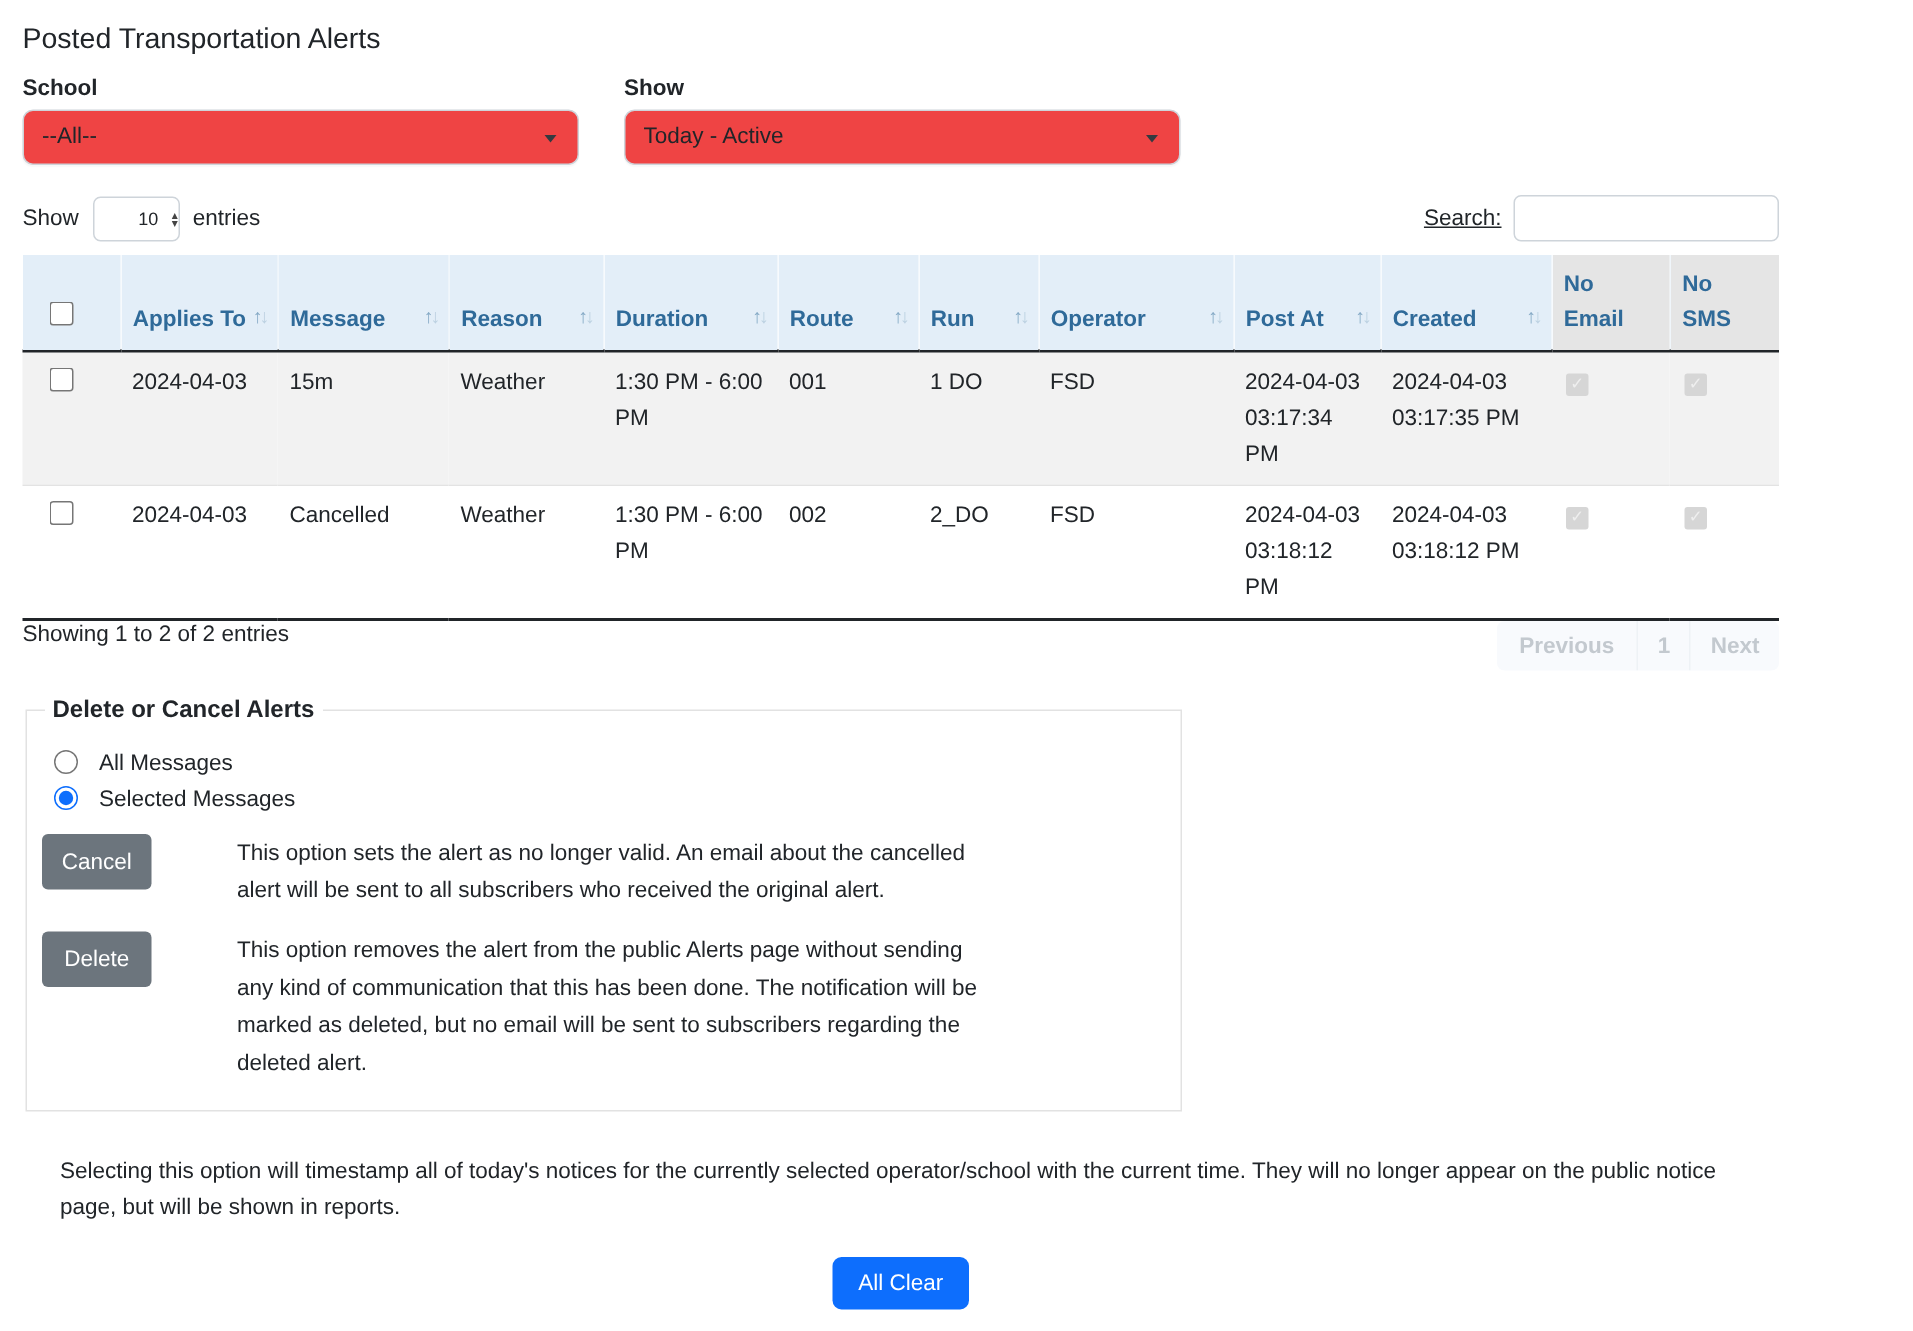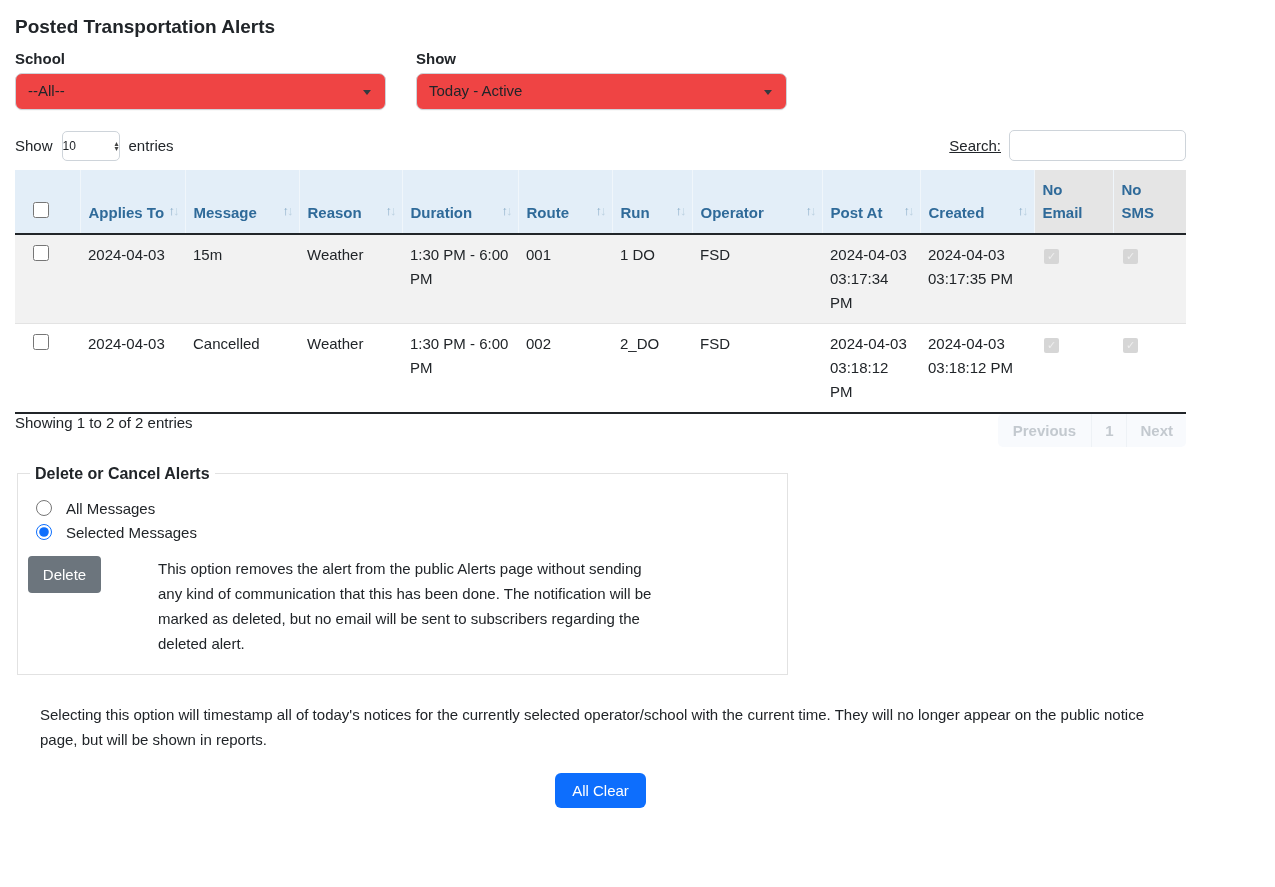--- a/index.html
+++ b/index.html
@@ -5,21 +5,21 @@
   * { box-sizing: border-box; }
   html,body { margin:0; padding:0; background:#fff; }
   body {
     font-family: "Liberation Sans", "DejaVu Sans", sans-serif;
     font-size: 15px;
     color: #212529;
     width: 1275px;
   }
   .wrap { padding: 14px 0 30px 15px; width: 1186px; }
 
-  .page-title { font-size: 19px; font-weight: 700; margin: 2px 0 12px; }
+  .page-title { font-size: 19px; font-weight: 400; margin: 2px 0 12px; }
 
   
   .filters { display: flex; gap: 30px; }
   .filter-group { width: 371px; }
   .filter-label { font-weight: 700; margin-bottom: 6px; }
   .select-box {
     position: relative; height: 37px; border: 1px solid #ced4da; border-radius: 7px;
     padding: 8px 28px 8px 12px; background: #ef4444; cursor: pointer;
     box-shadow: 0 1px 1px rgba(0,0,0,.03);
   }
@@ -27,21 +27,21 @@
     position: absolute; right: 14px; top: 16px; width: 0; height: 0;
     border-left: 4px solid transparent; border-right: 4px solid transparent;
     border-top: 5px solid #343a40;
   }
 
   
   .controls { display: flex; justify-content: space-between; align-items: center; margin-top: 20px; }
   .length-ctrl { display: flex; align-items: center; gap: 9px; }
   .length-select {
     width: 58px; height: 30px; border: 1px solid #ced4da; border-radius: 5px;
-    display: flex; align-items: center; justify-content: space-between; gap: 9px;
+    display: flex; align-items: center; justify-content: flex-end; gap: 9px;
     font-size: 12px; cursor: pointer; background: #fff;
   }
   .spin { display: flex; flex-direction: column; font-size: 8px; line-height: 5px; color: #444; }
   .search-ctrl { display: flex; align-items: center; gap: 8px; text-decoration: underline; }
   .search-input {
     width: 177px; height: 31px; border: 1px solid #ced4da; border-radius: 5px;
     padding: 4px 8px; font-size: 14px; font-family: inherit;
   }
 
   
@@ -251,20 +251,24 @@
 
     <div class="radio-row">
       <input type="radio" name="msgscope" style="">
       <span>All Messages</span>
     </div>
     <div class="radio-row">
       <input type="radio" name="msgscope" checked="" style="">
       <span>Selected Messages</span>
     </div>
 
+    <div class="option-row">
+      <button class="btn-secondary">Cancel</button>
+      <div class="option-desc">This option sets the alert as no longer valid. An email about the cancelled alert will be sent to all subscribers who received the original alert.</div>
+    </div>
 
     <div class="option-row">
       <button class="btn-secondary">Delete</button>
       <div class="option-desc">This option removes the alert from the public Alerts page without sending any kind of communication that this has been done. The notification will be marked as deleted, but no email will be sent to subscribers regarding the deleted alert.</div>
     </div>
   </fieldset>
 
   <div class="footer-note">Selecting this option will timestamp all of today's notices for the currently selected operator/school with the current time. They will no longer appear on the public notice page, but will be shown in reports.</div>
 
   <div class="btn-primary-wrap">

